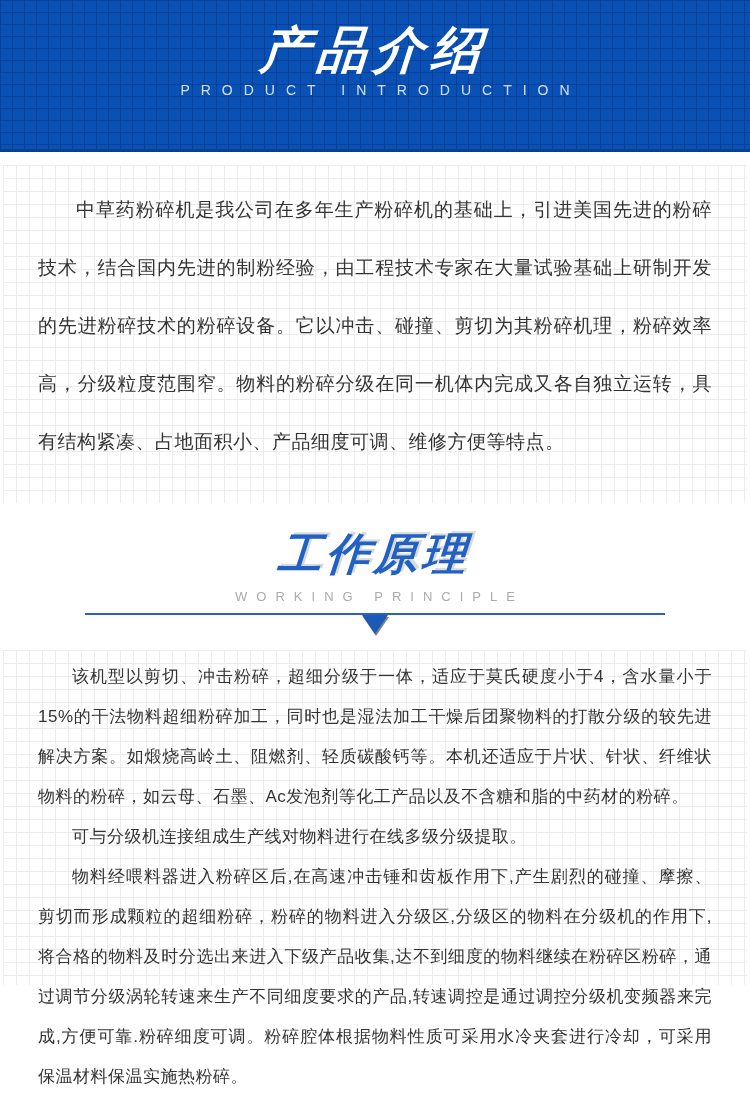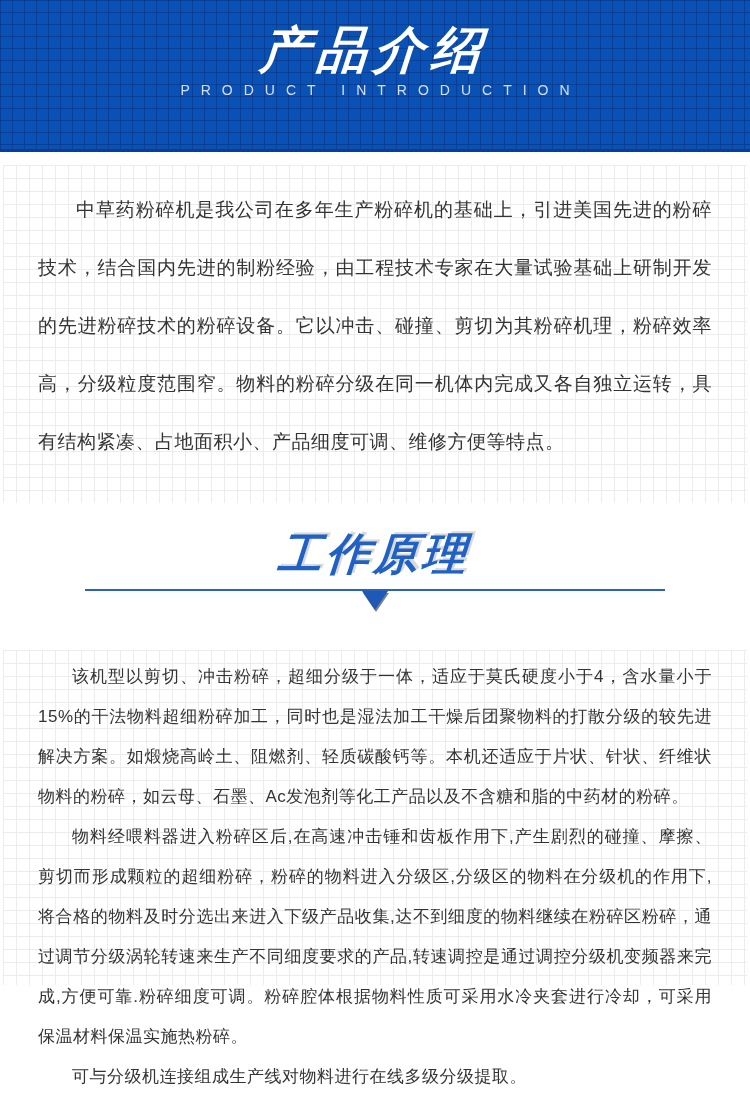--- a/index.html
+++ b/index.html
@@ -132,23 +132,24 @@
 </div>
 
 <div class="gap"></div>
 
 <div class="grid-section section-intro">
   <p>中草药粉碎机是我公司在多年生产粉碎机的基础上，引进美国先进的粉碎技术，结合国内先进的制粉经验，由工程技术专家在大量试验基础上研制开发的先进粉碎技术的粉碎设备。它以冲击、碰撞、剪切为其粉碎机理，粉碎效率高，分级粒度范围窄。物料的粉碎分级在同一机体内完成又各自独立运转，具有结构紧凑、占地面积小、产品细度可调、维修方便等特点。</p>
 </div>
 
 <div class="title-band">
   <div class="band-title">工作原理</div>
+  <div class="band-subtitle">WORKING PRINCIPLE</div>
   <div class="divider">
     <span class="arrow-down"></span>
   </div>
 </div>
 
 <div class="grid-section section-principle">
   <p>该机型以剪切、冲击粉碎，超细分级于一体，适应于莫氏硬度小于4，含水量小于15%的干法物料超细粉碎加工，同时也是湿法加工干燥后团聚物料的打散分级的较先进解决方案。如煅烧高岭土、阻燃剂、轻质碳酸钙等。本机还适应于片状、针状、纤维状物料的粉碎，如云母、石墨、Ac发泡剂等化工产品以及不含糖和脂的中药材的粉碎。</p>
+  <p>可与分级机连接组成生产线对物料进行在线多级分级提取。</p>
   <p>物料经喂料器进入粉碎区后,在高速冲击锤和齿板作用下,产生剧烈的碰撞、摩擦、剪切而形成颗粒的超细粉碎，粉碎的物料进入分级区,分级区的物料在分级机的作用下,将合格的物料及时分选出来进入下级产品收集,达不到细度的物料继续在粉碎区粉碎，通过调节分级涡轮转速来生产不同细度要求的产品,转速调控是通过调控分级机变频器来完成,方便可靠.粉碎细度可调。粉碎腔体根据物料性质可采用水冷夹套进行冷却，可采用保温材料保温实施热粉碎。</p>
-  <p>可与分级机连接组成生产线对物料进行在线多级分级提取。</p>
   <p>对易燃、易爆、易氧化材料可实现以惰性气体为保护介质下闭路运行。</p>
 </div>
 
 </body></html>

